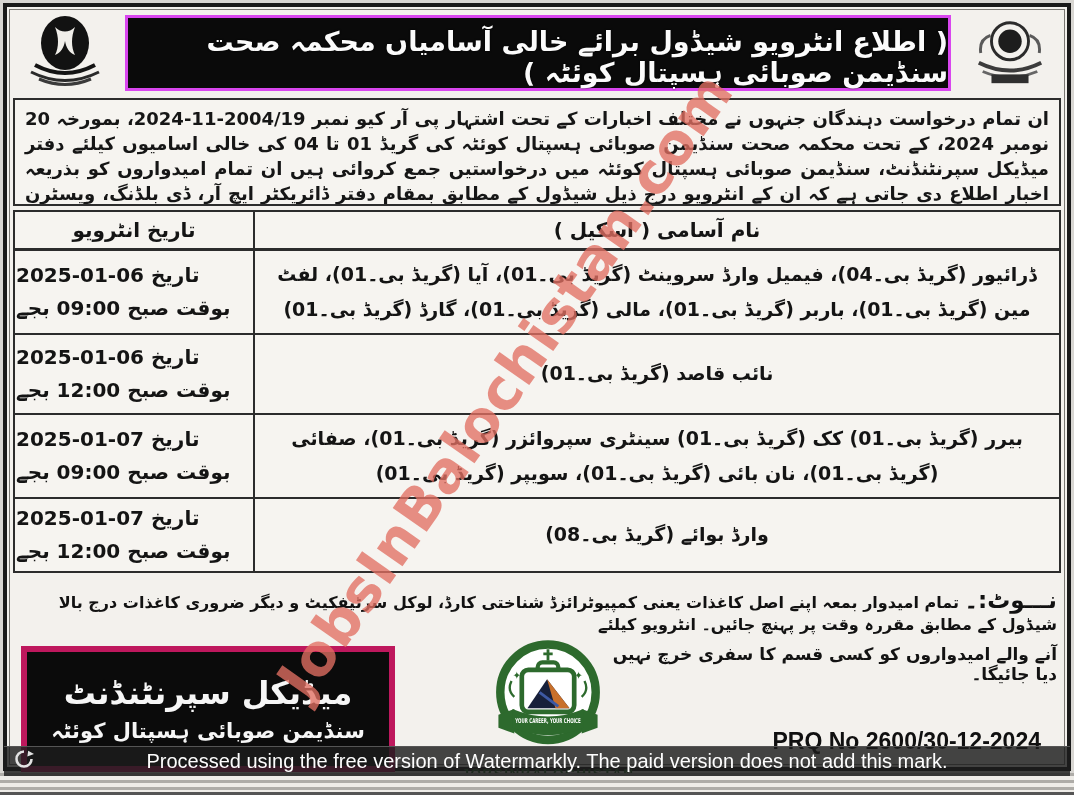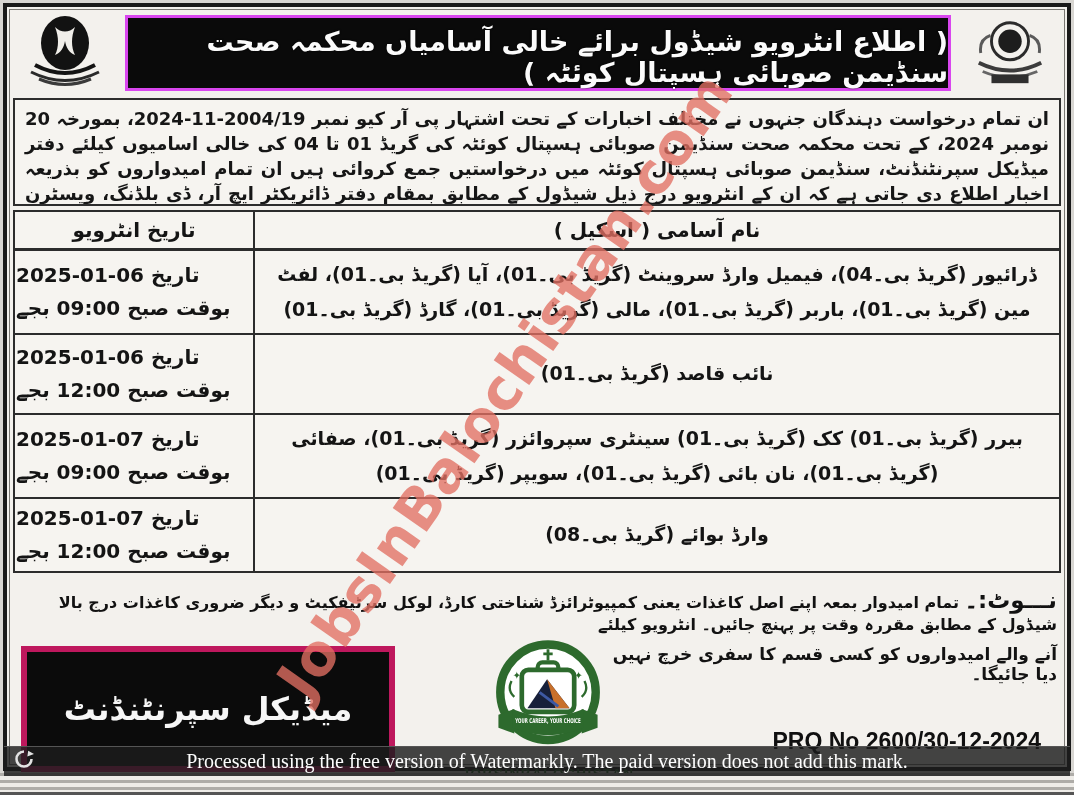--- a/index.html
+++ b/index.html
@@ -88,21 +88,21 @@
   .wm-diagonal{
     position:absolute;left:505px;top:385px;z-index:30;pointer-events:none;
     transform:translate(-50%,-50%) rotate(-55deg);
     font-size:57px;font-weight:700;letter-spacing:1px;white-space:nowrap;
     color:rgba(226,112,99,0.78);
   }
   .wm-bar{
     position:absolute;left:4px;right:4px;top:746px;height:29px;z-index:40;
     background:rgba(28,28,28,0.82);
     display:flex;align-items:center;padding:0 10px;
-    font-family:Liberation Serif, serif;font-size:20px;color:#fdfdfd;
+    font-family:Liberation Sans, sans-serif;font-size:20px;color:#fdfdfd;
     border-top:1px solid #555;
   }
   .wm-bar .bar-text{margin:0 auto;white-space:nowrap;}
   .stripes{
     position:absolute;left:0;right:0;bottom:0;height:19px;z-index:20;
     background:repeating-linear-gradient(180deg,#aeaca8 0 3px,#eeece8 3px 7px);
     border-bottom:3px solid #555;
   }
 </style>
 </head>
@@ -182,20 +182,21 @@
     </table>
 
     <div class="note1">
       <b class="note-label">نـــوٹ:۔</b>
       <span>تمام امیدوار بمعہ اپنے اصل کاغذات یعنی کمپیوٹرائزڈ شناختی کارڈ، لوکل سرٹیفکیٹ و دیگر ضروری کاغذات درج بالا شیڈول کے مطابق مقررہ وقت پر پہنچ جائیں۔ انٹرویو کیلئے</span>
     </div>
 
     <div class="footer">
       <div class="sig-box">
         <div class="sig-title">میڈیکل سپرنٹنڈنٹ</div>
+        <div class="sig-sub">سنڈیمن صوبائی ہسپتال کوئٹہ</div>
       </div>
 
       <div class="brand">
         <svg width="122" height="116" viewBox="0 0 130 124">
           <circle cx="65" cy="58" r="51" fill="#ffffff" stroke="#2d6a2d" stroke-width="9"></circle>
           <path d="M65 12 l0 12 M60 17 l10 0" stroke="#2d6a2d" stroke-width="3" fill="none"></path>
           <path d="M26 46 q-5 10 3 17 M104 46 q5 10 -3 17" stroke="#2d6a2d" stroke-width="2.5" fill="none"></path>
           <text x="27" y="44" font-size="11" fill="#2d6a2d">✦</text>
           <text x="93" y="44" font-size="11" fill="#2d6a2d">✦</text>
           <rect x="54" y="26" width="22" height="13" rx="5" fill="none" stroke="#2d6a2d" stroke-width="4.5"></rect>

